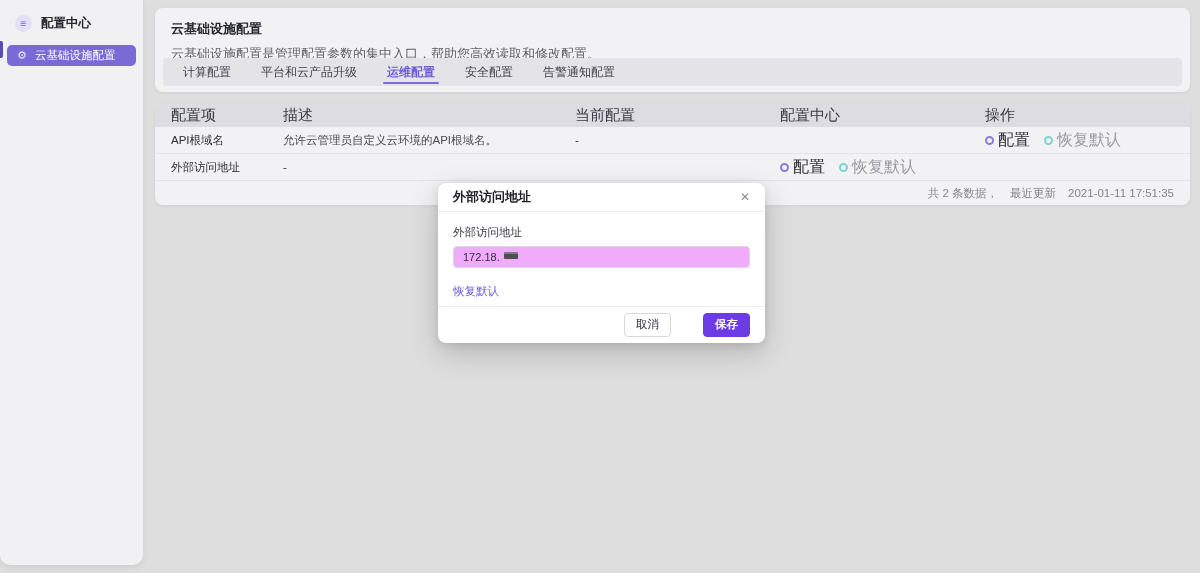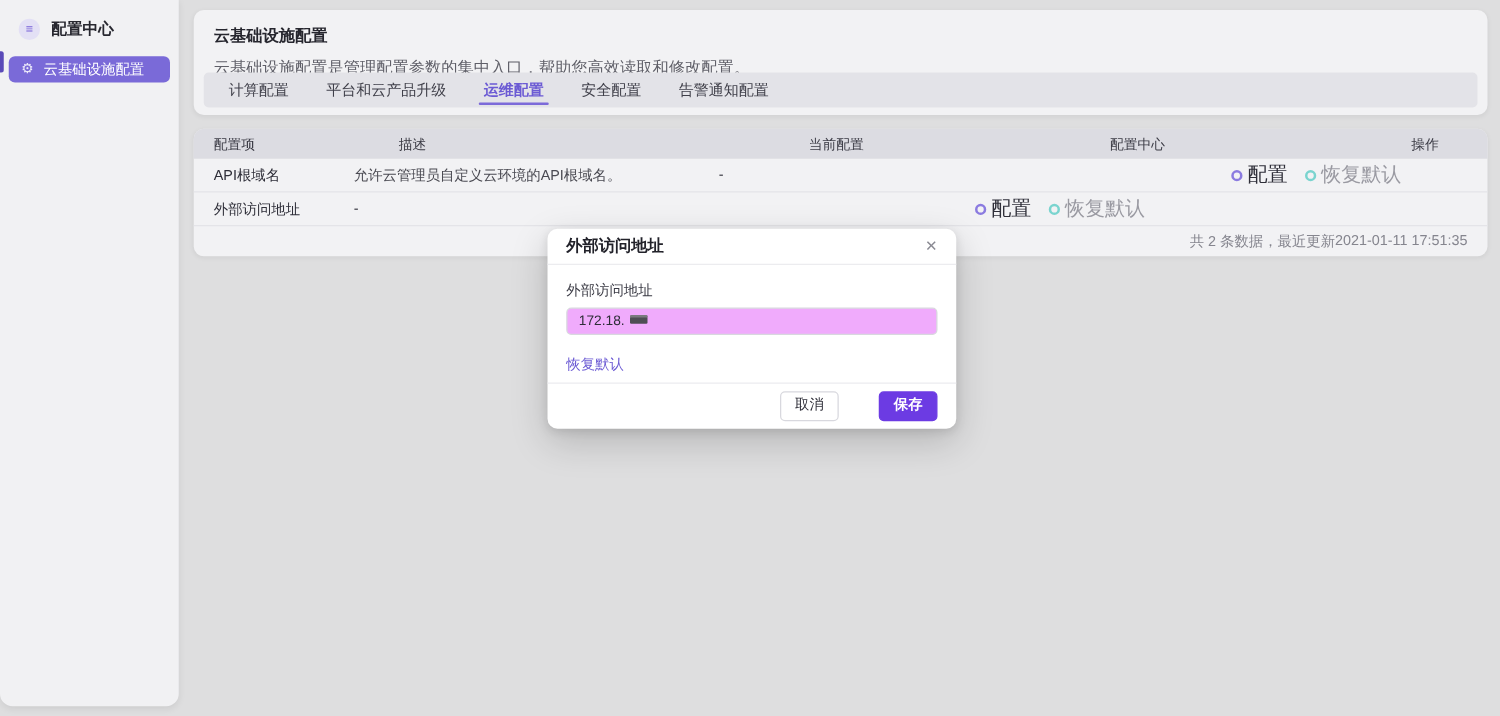--- a/index.html
+++ b/index.html
@@ -53,34 +53,34 @@
   .tab.active { color:#6c5bd4; font-weight:bold; }
   .tab.active::after {
     content:""; position:absolute; left:8px; right:8px; bottom:2px; height:2px;
     background:#7c6ad9; border-radius:1px;
   }
   
   .table-card { top:103px; height:102px; }
   .tgrid { display:grid; grid-template-columns:112px 292px 205px 205px 1fr; padding:0 16px; align-items:center; }
   .thead {
     height:24px; background:#dcdce2; border-radius:8px 8px 0 0;
-    font-size:11px; color:#3a3a44;gap:36px;
+    font-size:15px; color:#3a3a44;
   }
   .trow { height:27px; border-bottom:1px solid #e4e4e8; font-size:11.5px; color:#2e2e38; }
   .cell-dim { color:#4a4a52; }
   .actions { display:flex; align-items:center; gap:14px; }
   .action { display:flex; align-items:center; gap:4px; cursor:pointer; }
   .donut { width:9px; height:9px; border-radius:50%; display:inline-block; }
   .donut-purple { border:2.5px solid #8b7be0; }
   .donut-teal { border:2.5px solid #7ad4cf; }
   .action-label { color:#2e2e38; font-size:16px; }
   .action-label.disabled { color:#9a9aa2; }
   .tfoot {
     height:24px; display:flex; align-items:center; justify-content:flex-end;
-    gap:0; padding:0 16px; font-size:11.5px; color:#85858e;
+    gap:12px; padding:0 16px; font-size:11.5px; color:#85858e;
   }
   
   .modal {
     position:absolute; left:438px; top:183px; width:327px; height:160px;
     background:#ffffff; border-radius:8px;
     box-shadow:0 10px 30px rgba(0,0,0,.18), 0 2px 8px rgba(0,0,0,.10);
     z-index:10;
   }
   .modal-header {
     height:29px; display:flex; align-items:center; justify-content:space-between;

